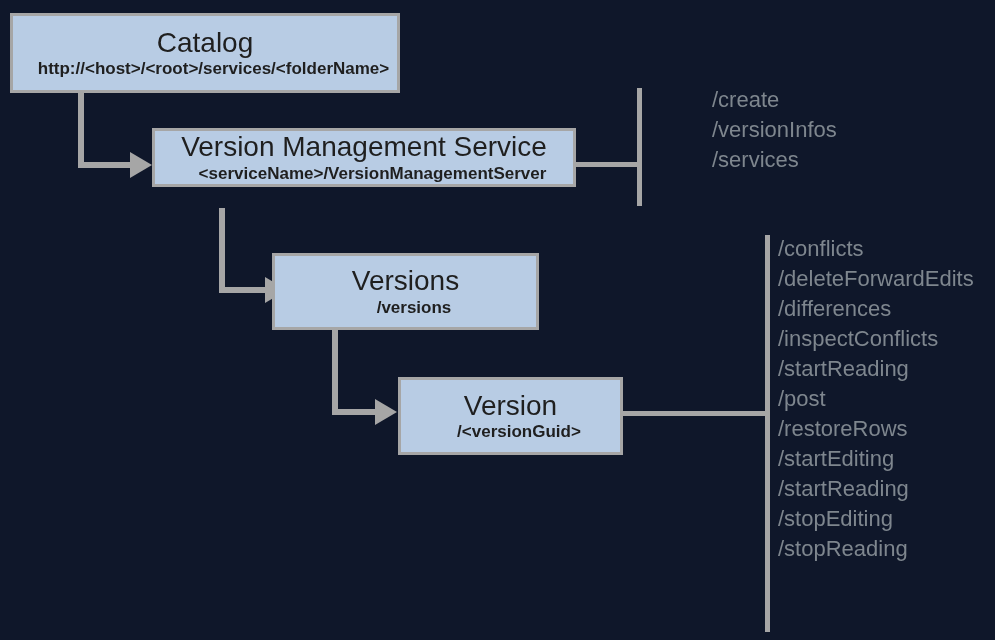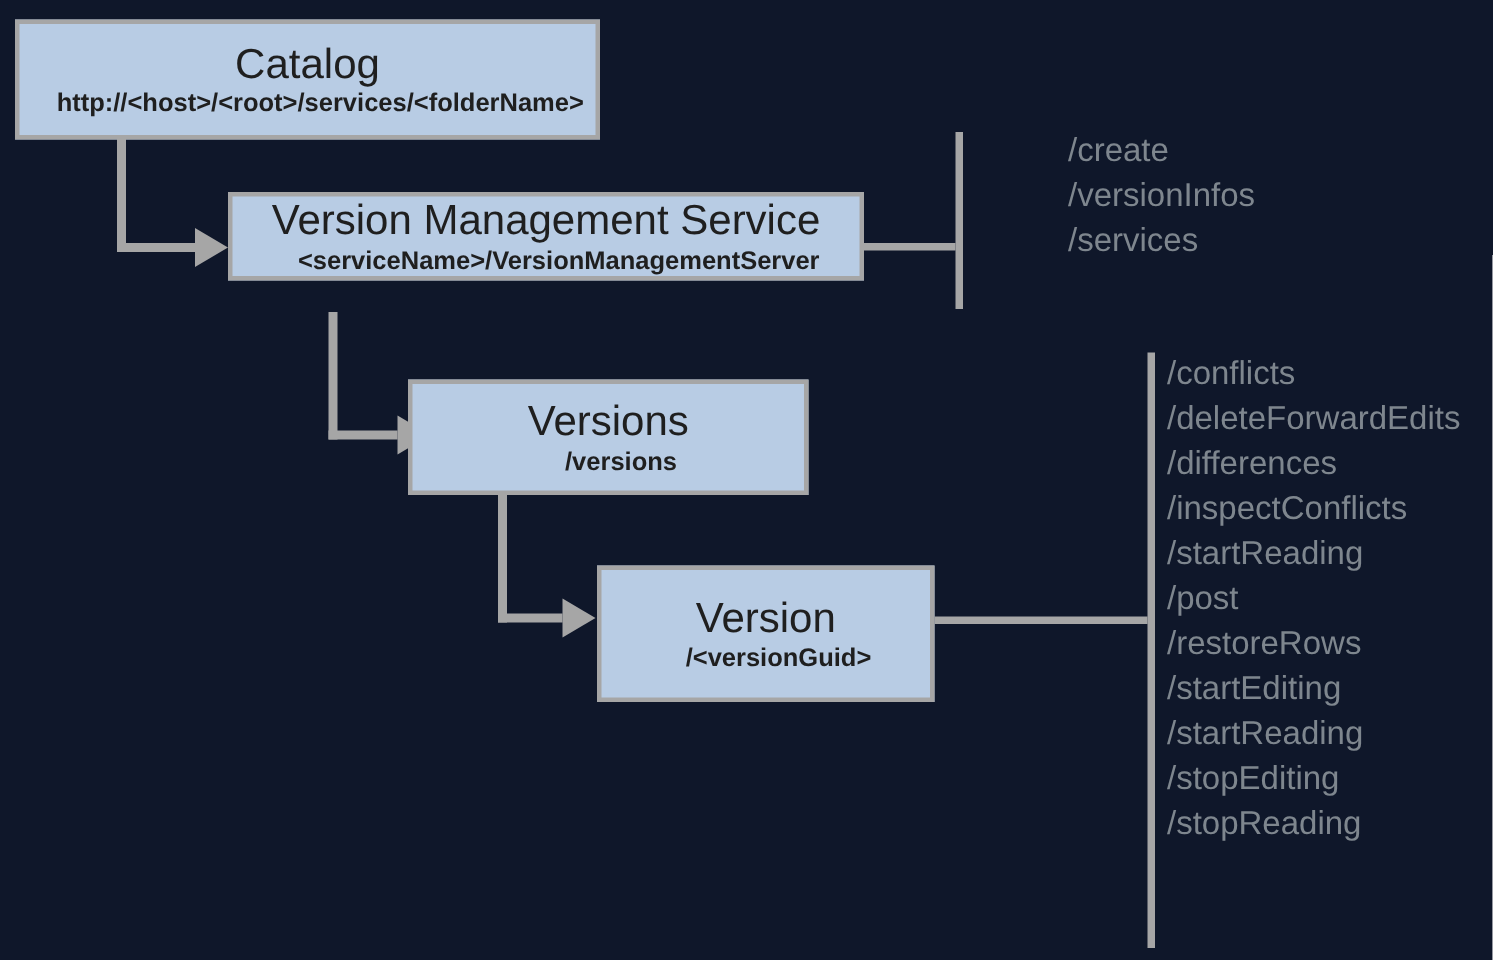--- a/index.html
+++ b/index.html
@@ -60,21 +60,21 @@
   .op-item {
     height: 30px;
     line-height: 30px;
     white-space: nowrap;
   }
 
   
   #node-catalog  { left: 10px;  top: 13px;  width: 390px; height: 80px; }
   #node-vms      { left: 152px; top: 128px; width: 424px; height: 59px; }
   #node-versions { left: 272px; top: 253px; width: 267px; height: 77px; }
-  #node-version  { left: 398px; top: 377px; width: 225px; height: 91px; }
+  #node-version  { left: 398px; top: 377px; width: 225px; height: 78px; }
 
   
   #c1-v { left: 78px;  top: 92px;  width: 6px;  height: 76px; }
   #c1-h { left: 78px;  top: 162px; width: 52px; height: 6px; }
   #c1-a { left: 130px; top: 152px; }
 
   
   #c2-v { left: 219px; top: 208px; width: 6px;  height: 85px; }
   #c2-h { left: 219px; top: 287px; width: 46px; height: 6px; }
   #c2-a { left: 265px; top: 277px; }

